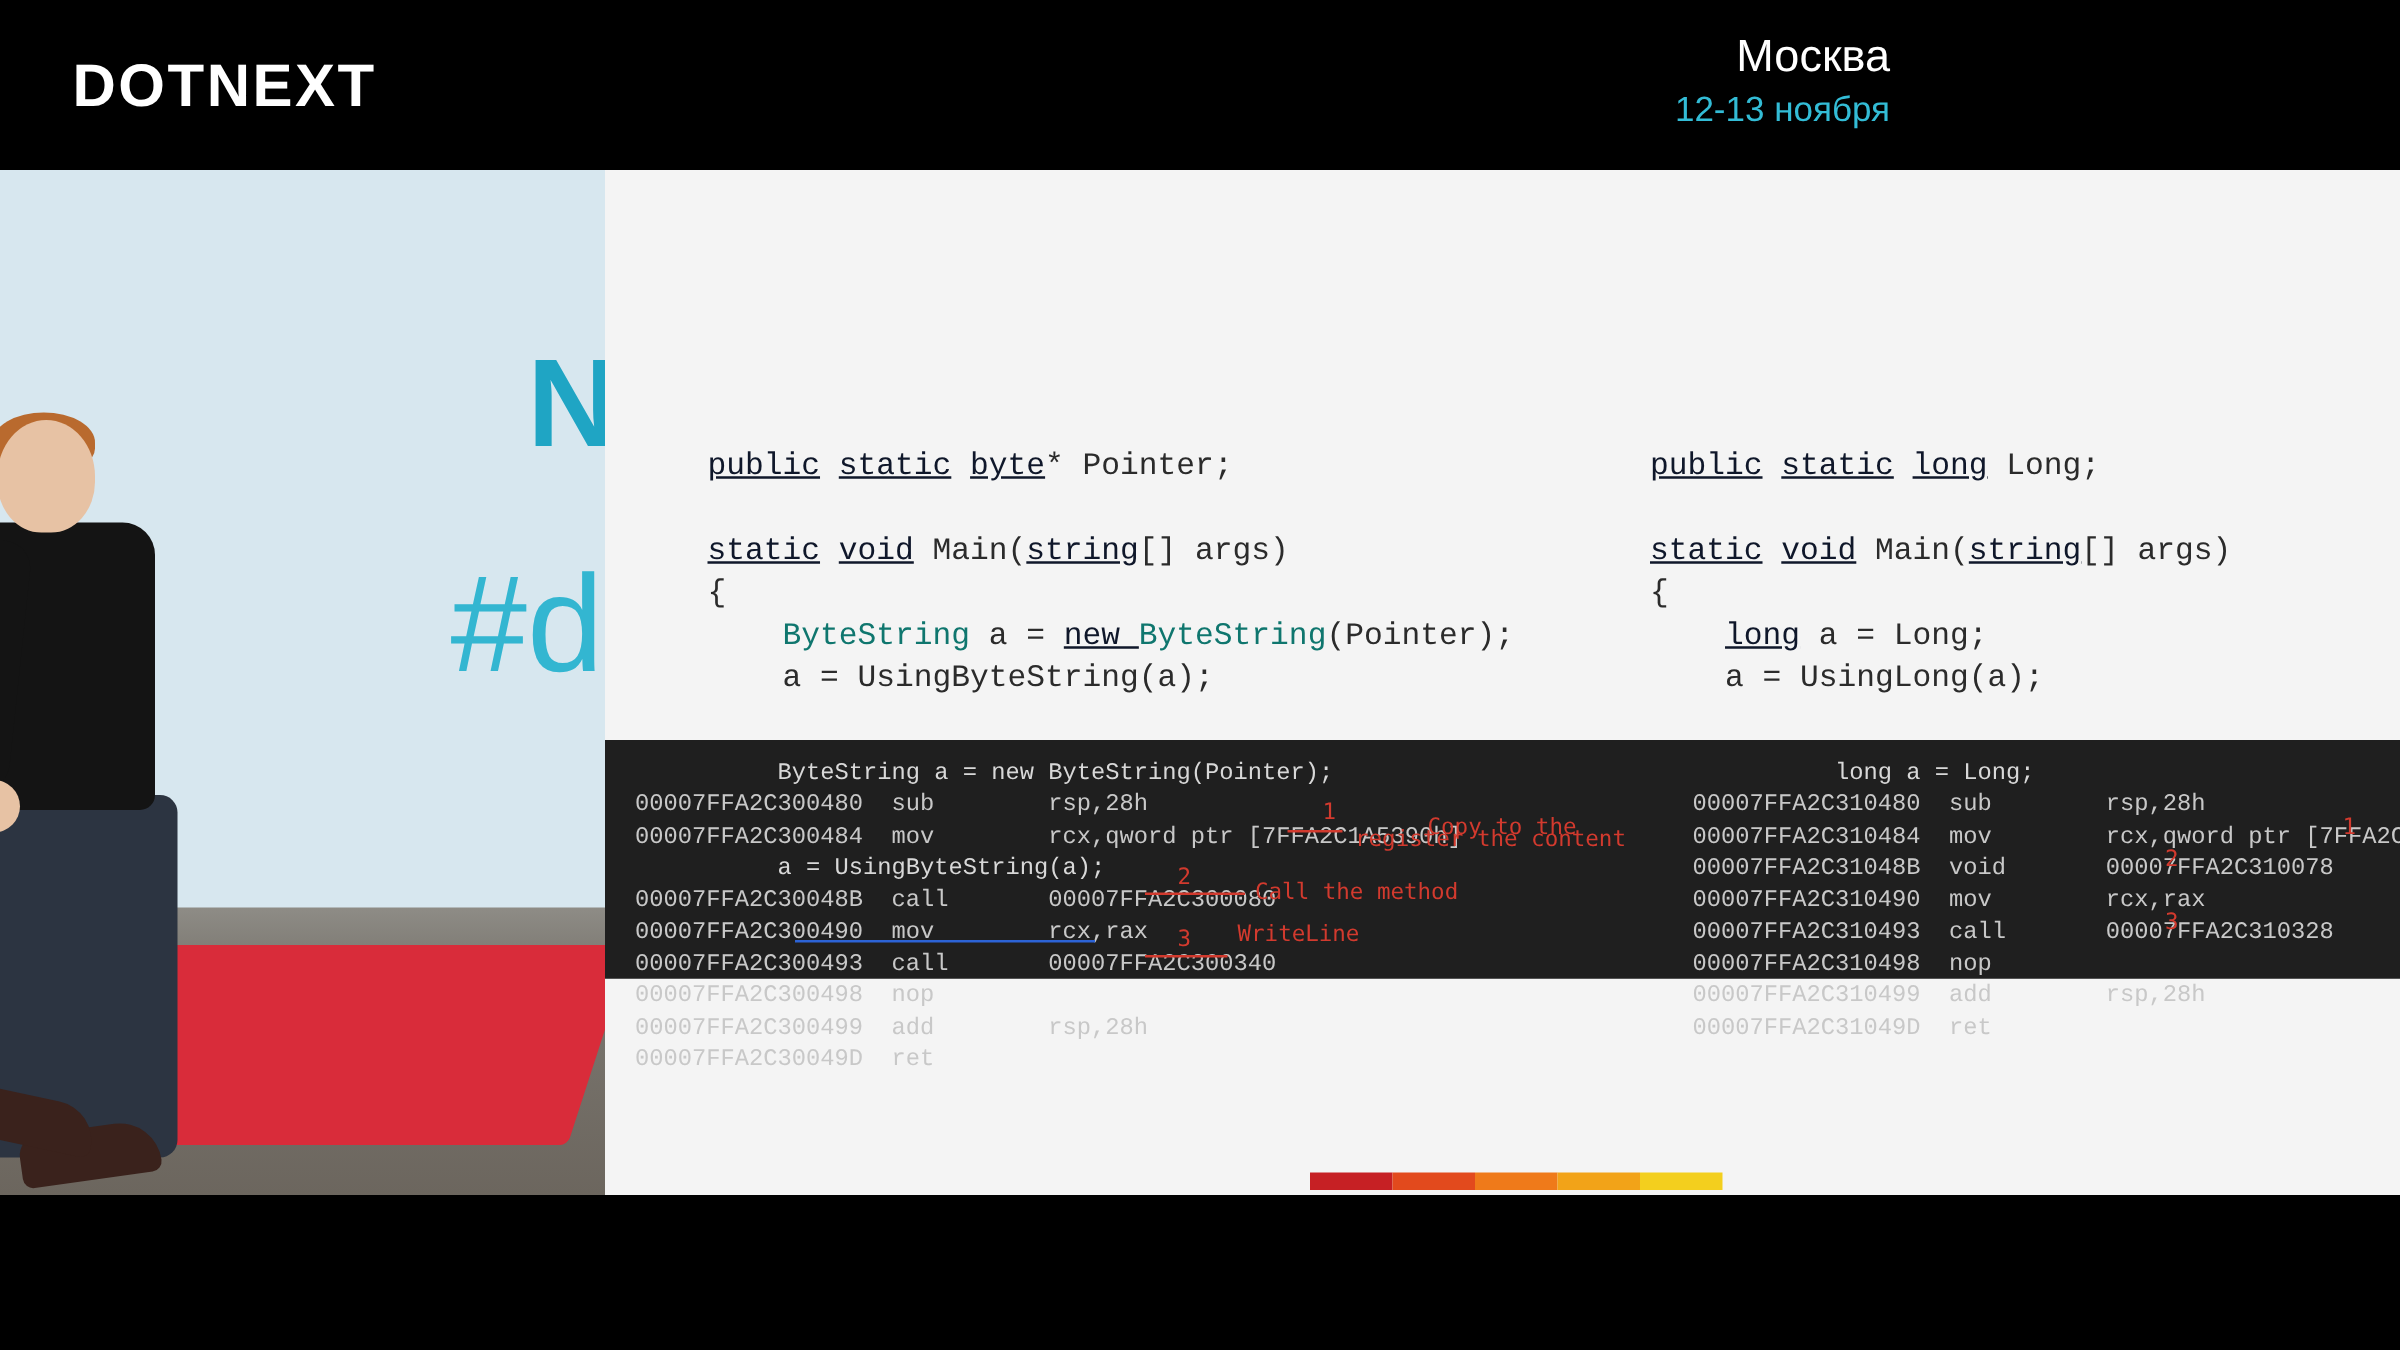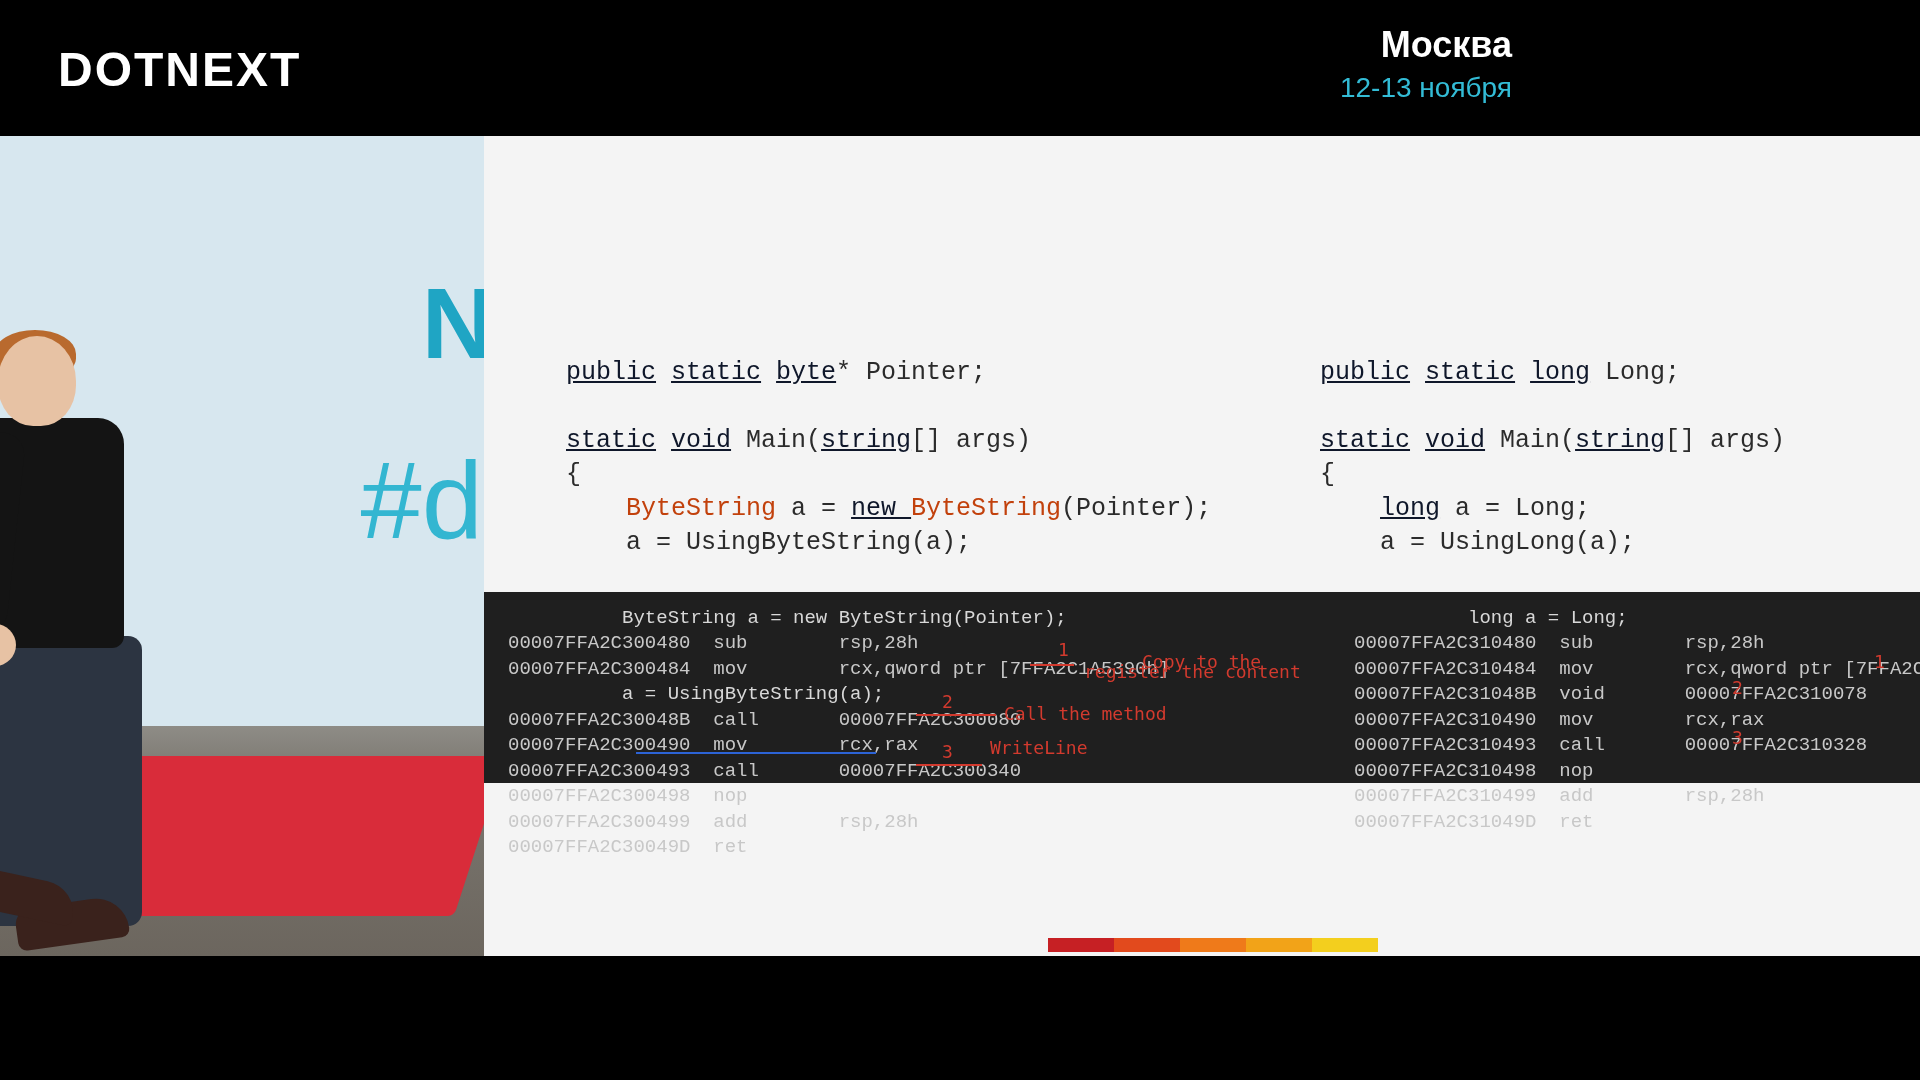--- a/index.html
+++ b/index.html
@@ -1,21 +1,21 @@
 <!DOCTYPE html>
 <html><head>
 <meta charset="utf-8">
 <style>
   * { margin:0; padding:0; box-sizing:border-box; }
   html,body { width:1920px; height:1080px; background:#000; font-family:"Segoe UI", Arial, sans-serif; overflow:hidden; }
   #stage { position:relative; width:1920px; height:1080px; background:#000; }
   
   .topbar { position:absolute; left:0; top:0; width:1548px; height:136px; background:#000; }
   .logo   { position:absolute; left:58px; top:42px; color:#fff; font-weight:700; font-size:48px; letter-spacing:2px; font-family:Arial,Helvetica,sans-serif; }
-  .city   { position:absolute; right:36px; top:24px; color:#fff; font-size:36px; font-weight:700; }
+  .city   { position:absolute; right:36px; top:24px; color:#fff; font-size:36px; font-weight:400; }
   .dates  { position:absolute; right:36px; top:72px; color:#33bcd6; font-size:28px; font-weight:500; }
 
   .camera { position:absolute; left:0; top:136px; width:484px; height:820px; background:#d7e7ef; overflow:hidden; }
   .cam-bg-do { position:absolute; right:-40px; top:30px; color:#1fa5c4; font-size:110px; font-weight:700; font-family:Arial; letter-spacing:2px; }
   .cam-bg-n  { position:absolute; right:-10px; top:130px; color:#1fa5c4; font-size:100px; font-weight:700; font-family:Arial; }
   .cam-bg-hash { position:absolute; right:-60px; top:300px; color:#33b6d1; font-size:110px; font-weight:500; font-family:Arial; }
   .stage-floor { position:absolute; left:0; bottom:-10px; width:100%; height:240px; background:linear-gradient(180deg,#8e8c86 0%, #7b7770 20%, #6b655d 100%); }
   .stage-carpet{ position:absolute; left:-80px; bottom:40px; width:560px; height:160px; background:#d92c3a; transform:skewX(-18deg); border-radius:6px; }
   .speaker { position:absolute; left:-12px; top:200px; width:180px; height:620px; }
   .sp-head { position:absolute; left:10px; top:0; width:78px; height:90px; background:#e7c2a4; border-radius:50% 50% 45% 45%; }
@@ -25,21 +25,21 @@
   .sp-hand { position:absolute; left:-14px; top:288px; width:42px; height:42px; background:#e7c2a4; border-radius:50%; }
   .sp-legs { position:absolute; left:-6px; top:300px; width:160px; height:290px; background:#2c3441; border-radius:14px; }
   .sp-shoe1{ position:absolute; left:28px; top:566px; width:112px; height:42px; background:#3a221c; border-radius:20px 40px 10px 10px; transform:rotate(-8deg); }
   .sp-shoe2{ position:absolute; left:-22px; top:540px; width:110px; height:40px; background:#3a221c; border-radius:20px 40px 10px 10px; transform:rotate(12deg); }
 
   .slide { position:absolute; left:484px; top:136px; width:1436px; height:820px; background:#f4f4f4; }
   .code  { position:absolute; font-family:Consolas,"Courier New",monospace; font-size:25px; line-height:1.36; color:#2b2b2b; white-space:pre; }
   .code.left  { left:82px;  top:220px; }
   .code.right { left:836px; top:220px; }
   .kw   { color:#0f172a;text-decoration:underline; }
-  .type { color:#c2410c; }
+  .type { color:#0f766e; }
   .cast { color:#1f6aa5; }
 
   .asm { position:absolute; left:0; top:456px; width:1436px; height:191px; background:#1f1f1f; color:#c8c8c8;
          font-family:Consolas,"Courier New",monospace; font-size:19px; line-height:1.34; }
   .asm .col { position:absolute; top:14px; white-space:pre; }
   .asm .colL { left:24px; width:700px; }
   .asm .colR { left:870px; width:560px; }
   .asm .hdr  { color:#d8d8d8; }
   .annot-line { position:absolute; height:2px; background:#d23a2e; }
   .annot-num  { position:absolute; color:#d23a2e; font-family:Consolas,monospace; font-size:18px; }

